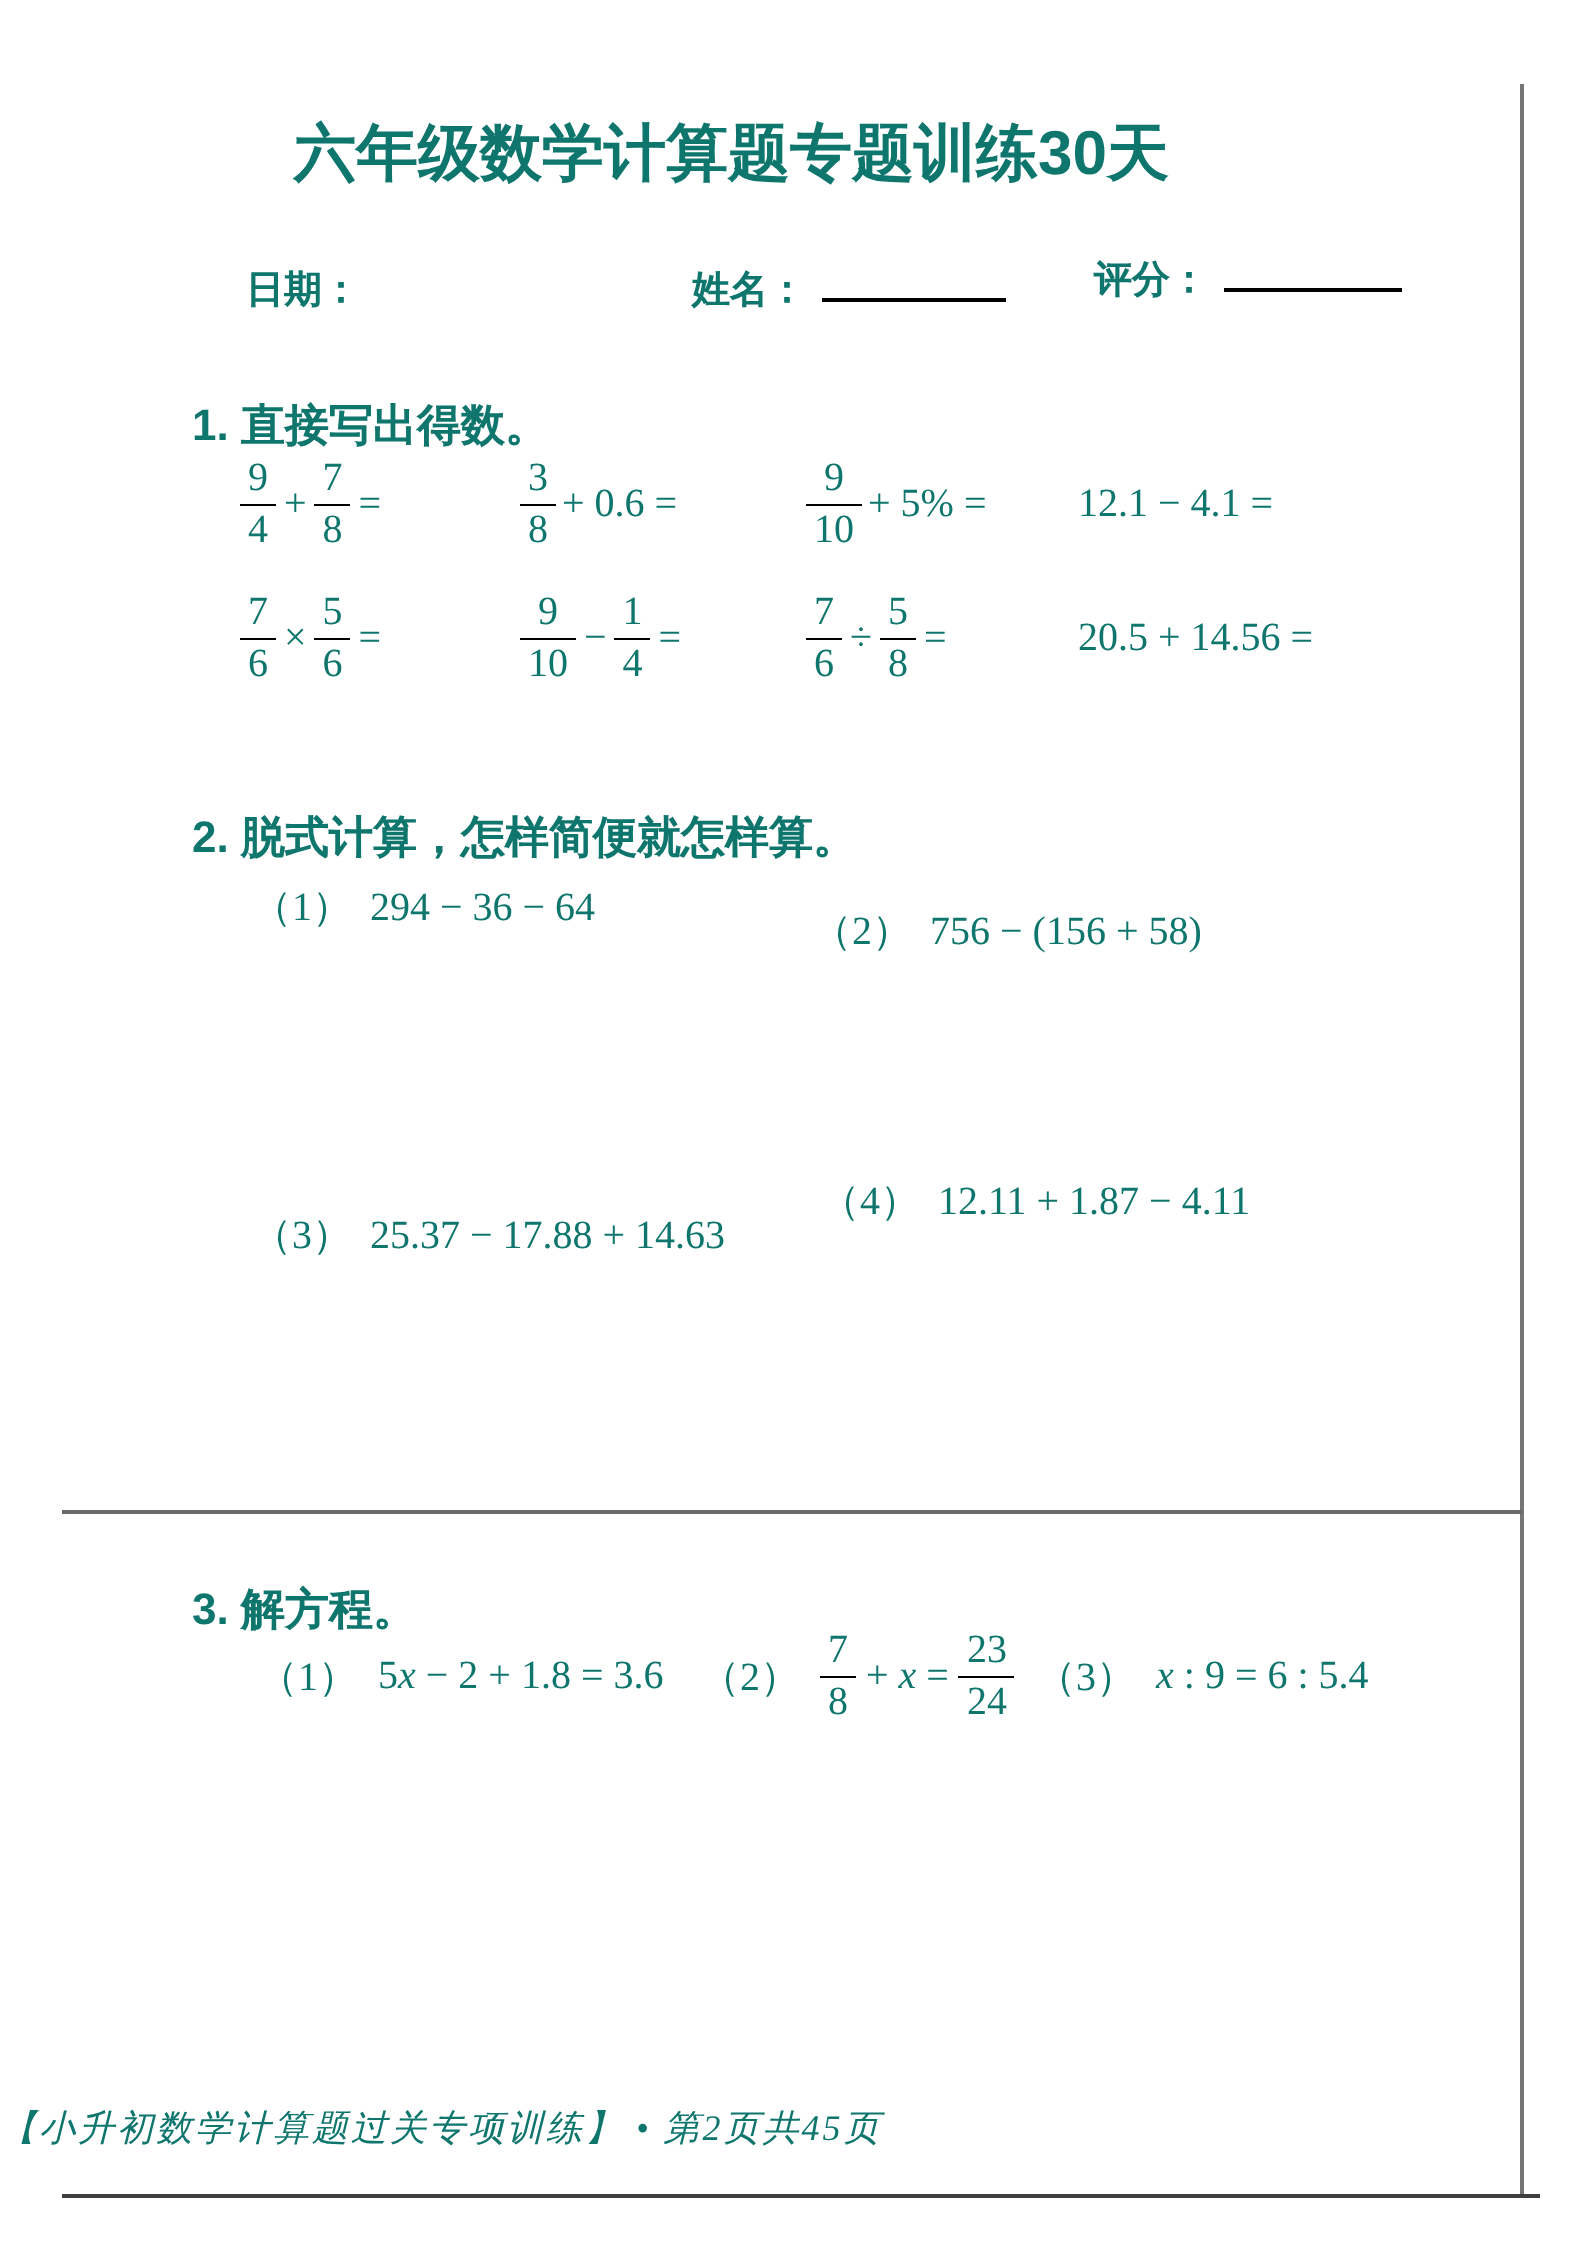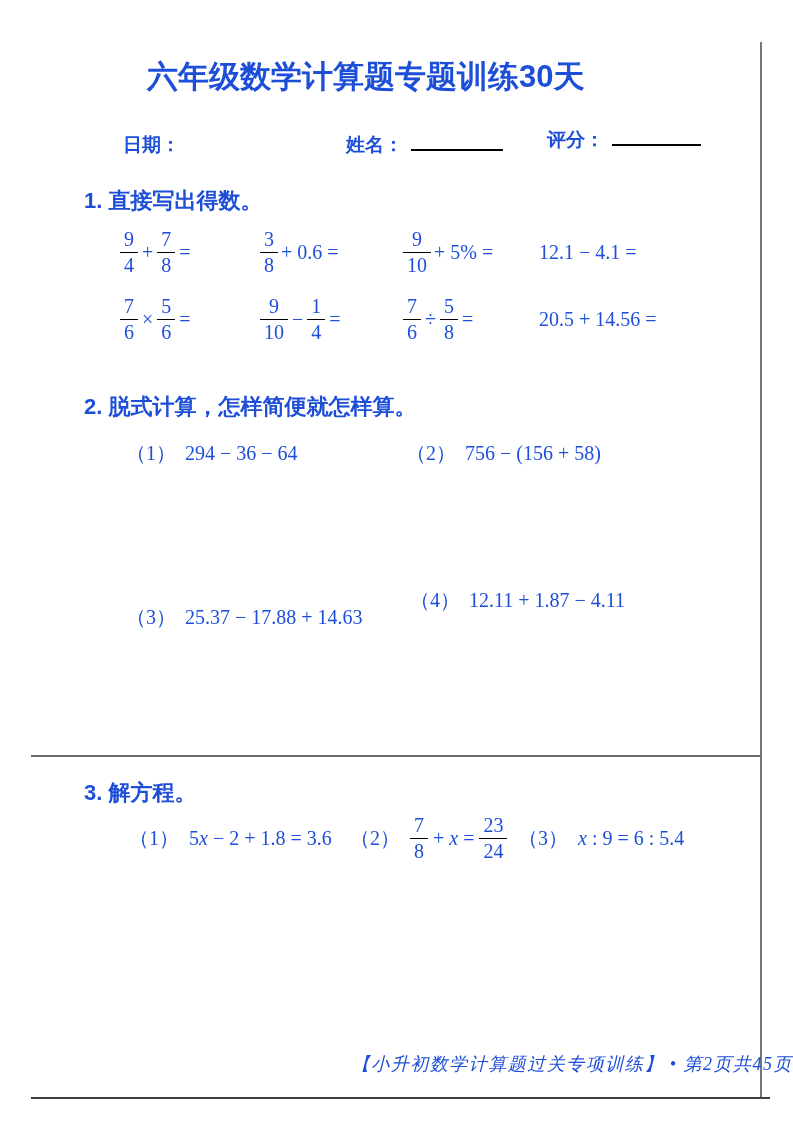--- a/index.html
+++ b/index.html
@@ -1,20 +1,20 @@
 <!DOCTYPE html>
 <html><head>
 <meta charset="utf-8">
 <style>
   html,body { margin:0; padding:0; background:#ffffff; }
   .page {
     position:relative;
     width:793px; height:1099px;
     background:#ffffff;
-    color:#1d4ed8;
+    color:#0f766e;
     font-family:"Liberation Serif", serif;
     overflow:hidden;
   }
 
   
   .right-border   { position:absolute; left:760px; top:42px;  width:2px;  height:1056px; background:#757575; }
   .mid-divider    { position:absolute; left:31px;  top:755px; width:730px; height:2px;   background:#6a6a6a; }
   .bottom-rule    { position:absolute; left:31px;  top:1097px;width:739px; height:2px;   background:#3f3f3f; }
 
   
@@ -26,21 +26,21 @@
   .hfield { position:absolute; font-family:Liberation Mono, monospace; font-size:19px; font-weight:700; white-space:nowrap; }
   .hf-date  { left:123px; top:132px; }
   .hf-name  { left:346px; top:132px; }
   .hf-score { left:547px; top:127px;text-align:right; }
   .blank-line { display:inline-block; height:15px; border-bottom:2px solid #000; margin-left:8px; vertical-align:baseline; }
   .blank-name  { width:92px; }
   .blank-score { width:89px; }
 
   
   .sec-heading {
-    position:absolute; left:84px; margin:0;
+    position:absolute; left:84px; margin:12px;
     font-family:"Liberation Sans", sans-serif;
     font-size:22px; font-weight:700; white-space:nowrap;
   }
   .sh1 { top:186px; }
   .sh2 { top:392px; }
   .sh3 { top:778px; }
 
   
   .mrow { position:absolute; left:120px; height:60px; display:flex; align-items:center; font-size:20px; }
   .mrow1 { top:222px; }
@@ -50,35 +50,35 @@
 
   .frac { display:inline-block; text-align:center; line-height:1.12; font-size:20px; vertical-align:middle; }
   .frac .num { display:block; padding:0 4px 1px 4px; }
   .frac .den { display:block; padding:1px 4px 0 4px; border-top:1.5px solid #000; }
   .op { padding:0 1px; }
 
   
   .s2i { position:absolute; font-size:20px; white-space:nowrap; }
   .s2i .plabel { margin-right:9px; }
   .s2-1 { left:126px; top:440px; }
-  .s2-2 { left:406px; top:440px;font-family:Liberation Serif, serif; }
+  .s2-2 { left:406px; top:452px;font-family:Liberation Serif, serif; }
   .s2-3 { left:126px; top:604px; }
   .s2-4 { left:410px; top:587px; }
 
   
   .s3row { position:absolute; left:129px; top:806px; height:64px; display:flex; align-items:center; font-size:20px; }
   .s3e { display:flex; align-items:center; gap:4px; white-space:nowrap; }
   .s3e .plabel { margin-right:6px; }
   .s3w1 { width:221px; } .s3w2 { width:168px; }
   .mvar { font-style:italic; font-family:"Liberation Serif", serif; }
 
   
   .footer {
     position:absolute; left:0; top:1052px; width:793px;
-    text-align:right; font-size:18px; font-style:italic;
+    text-align:left; font-size:18px; font-style:italic;
     letter-spacing:1.5px; white-space:nowrap;
   }
 </style>
 </head>
 <body>
 
 <div class="page">
 
   <div class="right-border"></div>
   <div class="mid-divider"></div>

